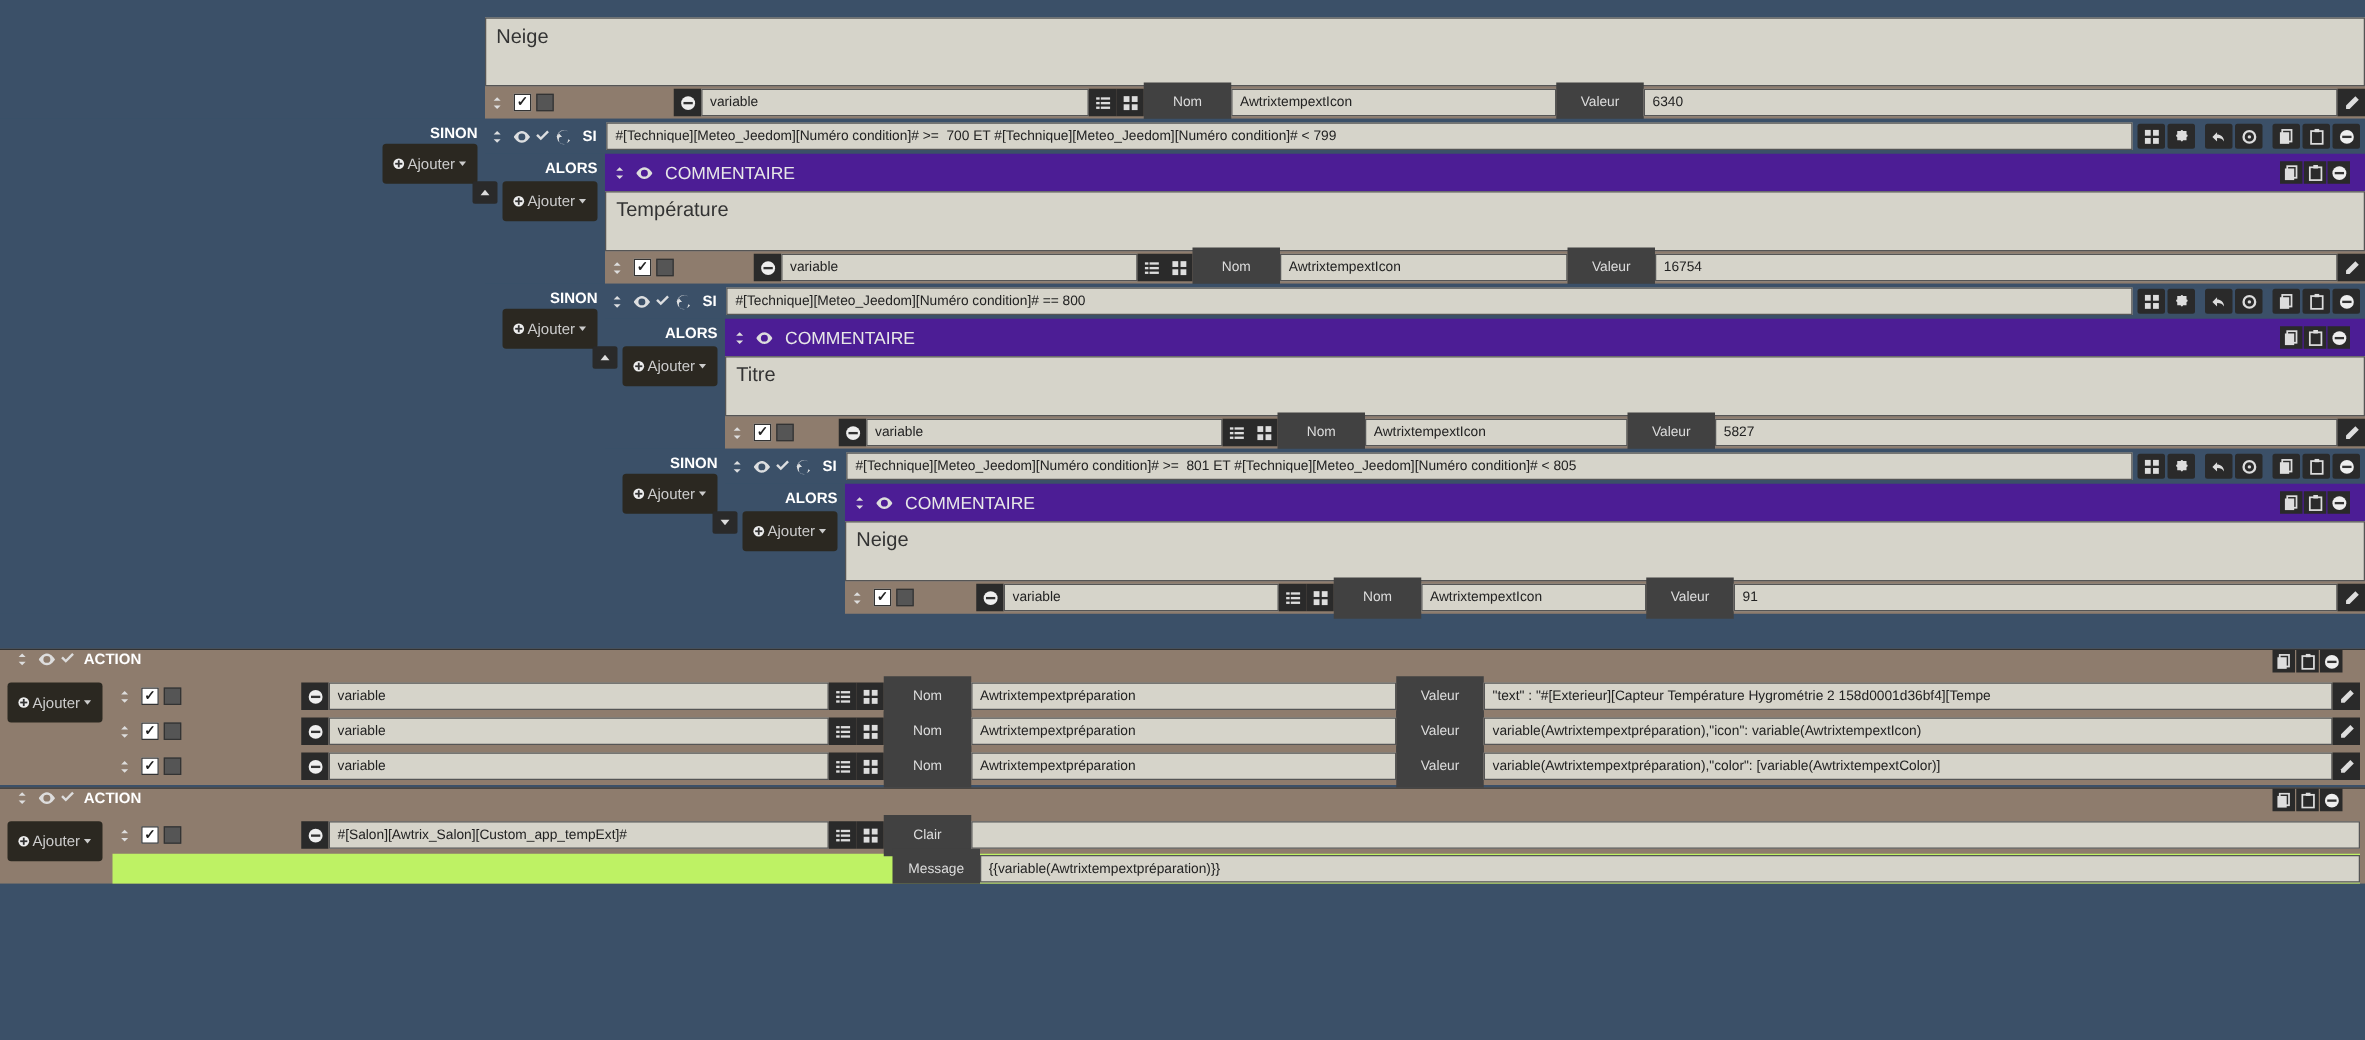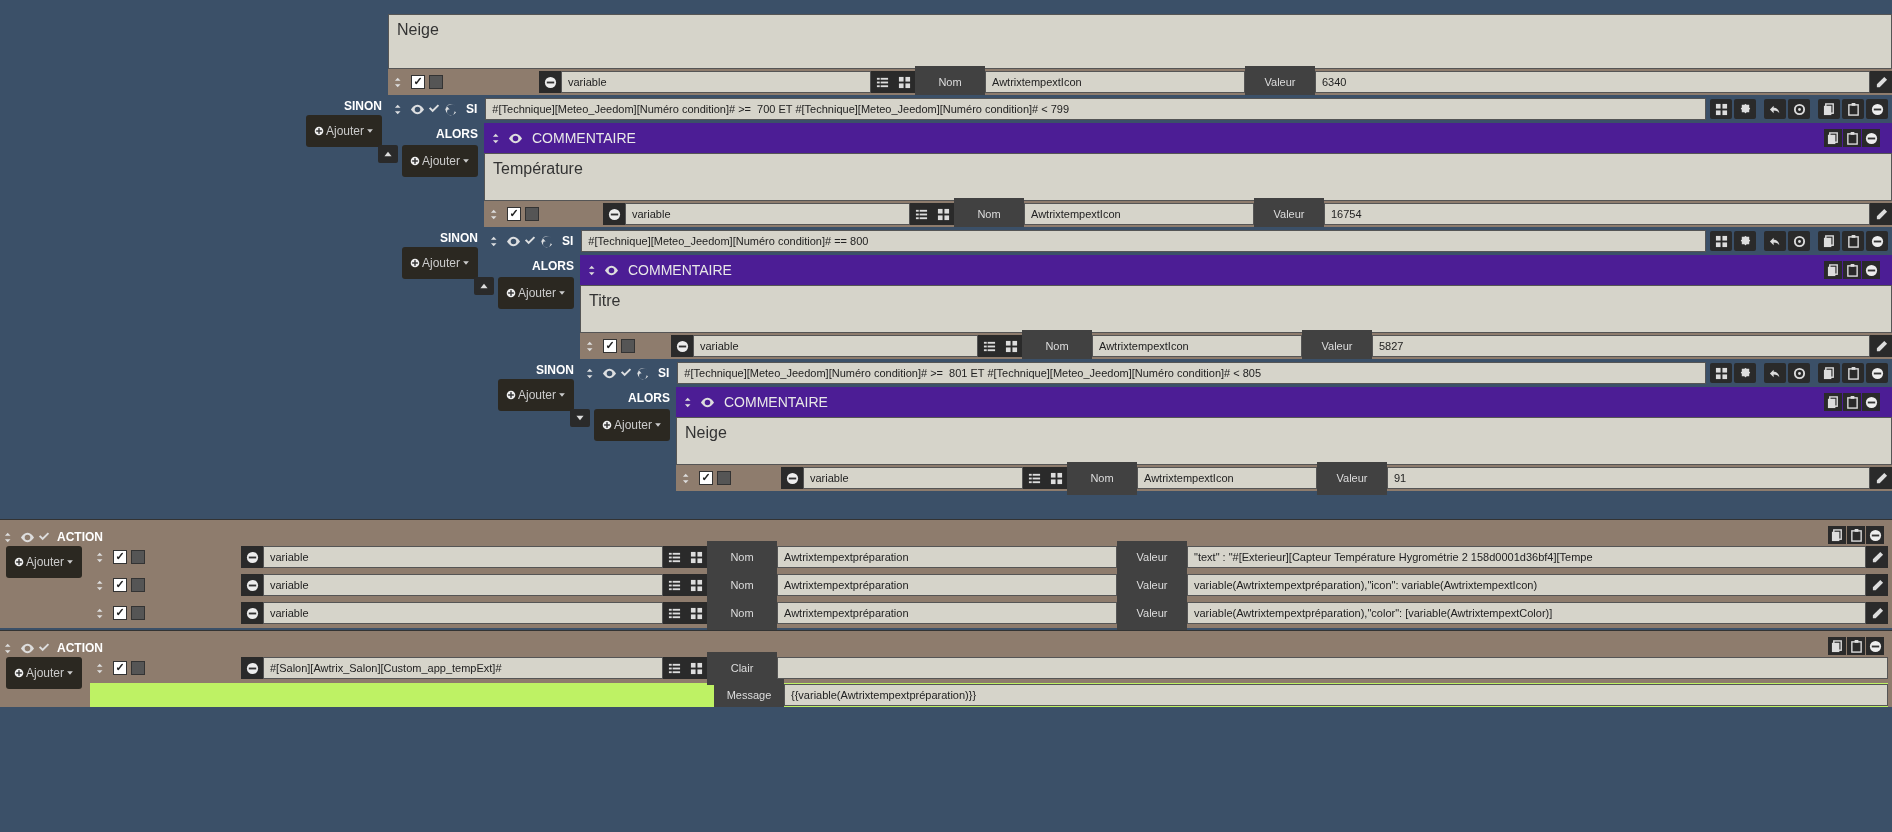--- a/index.html
+++ b/index.html
@@ -44,21 +44,21 @@
 .type-input { background: #d6d4ca; border: 1px solid #555; height: 22px; padding: 0 6px; color: #222; font-size: 11px; }
 .label-box { background: #414141; color: #ddd; display: flex; align-items: center; justify-content: center; height: 33px; font-size: 11px; }
 .tool-segment { display: flex; }
 .tool-mini { background: #2a2a2a; width: 22px; height: 22px; display: flex; align-items: center; justify-content: center; cursor: pointer; }
 
 .chk { width: 14px; height: 14px; border: 1px solid #333; background: #fff; cursor: pointer; display: inline-flex; align-items: center; justify-content: center; }
 .chk.checked::after { content: "✓"; color: #222; font-size: 11px; font-weight: bold; }
 .chk.unchecked { background: #555; }
 
 .bottom-action { background: #8e7c6d; border-top: 1px solid #333; }
-.action-head { display: flex; align-items: flex-end; height: 24px; padding: 0 4px; }
+.action-head { display: flex; align-items: flex-start; height: 24px; padding: 0 14px; }
 .action-head .title { color: #fff; font-weight: bold; margin-left: 6px; }
 .act-row { display: flex; align-items: center; height: 26px; margin-bottom: 2px; }
 
 .msg-row { display: flex; align-items: center; height: 24px; background: #bef264; }
 
 svg { fill: currentColor; }
 
 .spacer { flex: 1; }
 .copy-cluster { display: flex; gap: 1px; padding-right: 4px; }
 .copy-btn { background: #2a2a2a; width: 18px; height: 18px; display: flex; align-items: center; justify-content: center; cursor: pointer; }

